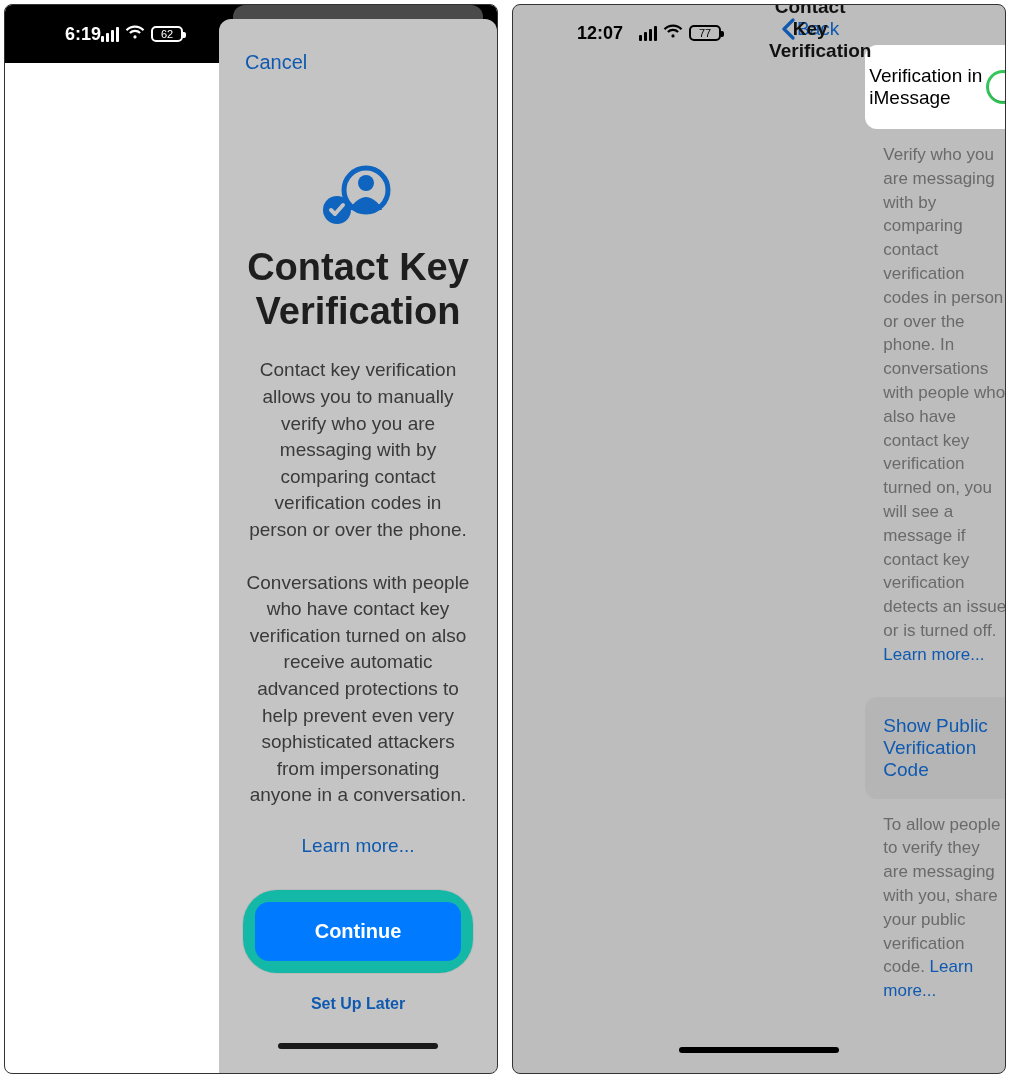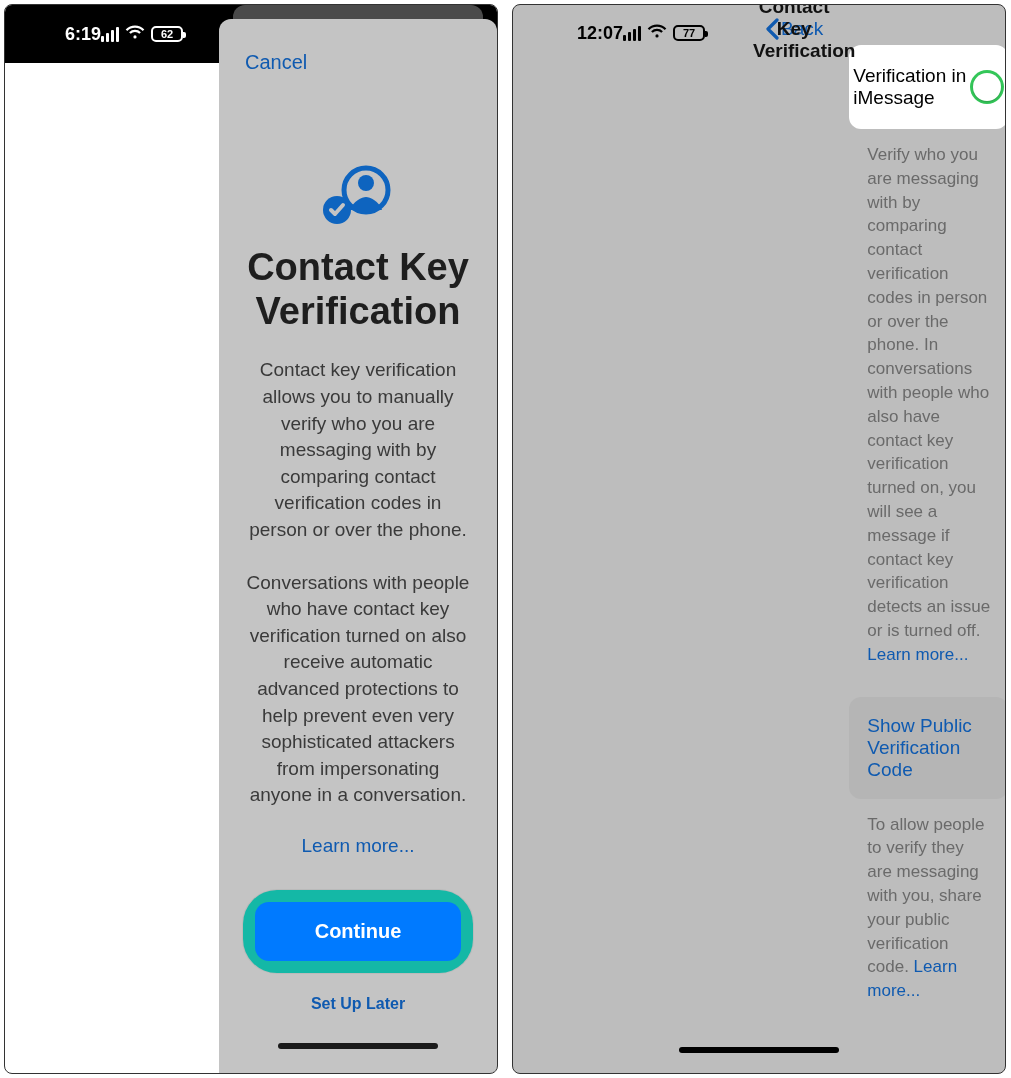--- a/index.html
+++ b/index.html
@@ -142,20 +142,21 @@
   }
   .right .status-bar {
     height: 56px;
     display: flex;
     align-items: center;
     justify-content: space-between;
     padding: 0 48px 0 64px;
     font-size: 18px;
     font-weight: 600;
     color: #000;
+    gap: 16px;
   }
   .nav-bar {
     height: 48px;
     display: flex;
     align-items: center;
     position: relative;
     padding: 0 12px;
   }
   .back-btn {
     display: flex;
@@ -249,21 +250,21 @@
   .wifi { display:inline-block; }
   .battery {
     display: inline-flex;
     align-items: flex-end;
     border: 2px solid currentColor;
     border-radius: 5px;
     height: 16px;
     width: 32px;
     position: relative;
     font-size: 11px;
-    font-weight: 700;
+    font-weight: 400;
     justify-content: center;
   }
   .battery::after {
     content: "";
     position: absolute;
     right: -5px;
     top: 4px;
     width: 3px;
     height: 6px;
     background: currentColor;

